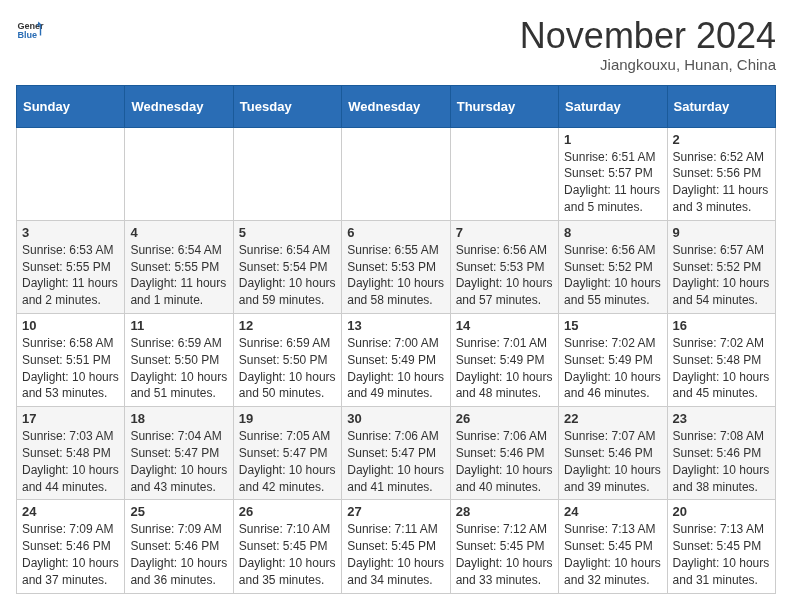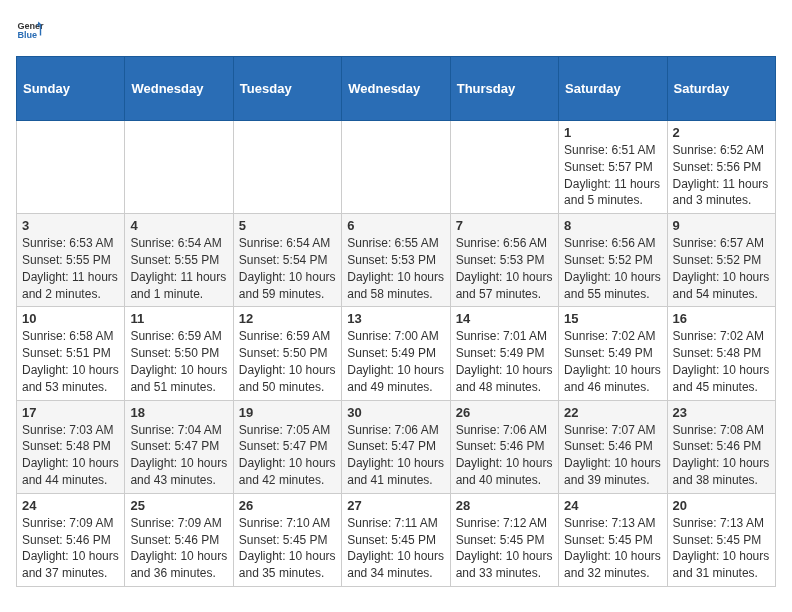--- a/index.html
+++ b/index.html
@@ -39,21 +39,21 @@
       color: #555;
     }
     .calendar {
       width: 100%;
       border-collapse: collapse;
       border: 1px solid #ccc;
     }
     .calendar th {
       background-color: #2a6db5;
       color: #fff;
-      padding: 24px 6px;
+      padding: 13px 6px;
       font-size: 13px;
       font-weight: bold;
       text-align: left;
       border: 1px solid #1a5a9a;
     }
     .calendar td {
       border: 1px solid #ccc;
       vertical-align: top;
       padding: 4px 5px;
       font-size: 10.5px;
@@ -84,20 +84,24 @@
 <body>
 
 <div class="header">
   <div class="logo">
     <svg class="logo-icon" viewBox="0 0 40 40">
       <text x="2" y="18" font-size="13" font-weight="bold" fill="#333">General</text>
       <text x="2" y="32" font-size="13" font-weight="bold" fill="#2a6db5">Blue</text>
       <polygon points="32,8 40,16 36,12 36,28 34,28 34,12 30,16" fill="#2a6db5"></polygon>
     </svg>
   </div>
+  <div class="title-block">
+    <div class="month-title">November 2024</div>
+    <div class="location">Jiangkouxu, Hunan, China</div>
+  </div>
 </div>
 
 <table class="calendar">
   <thead>
     <tr>
     <th>Sunday</th>
         <th>Wednesday</th>
         <th>Tuesday</th>
         <th>Wednesday</th>
         <th>Thursday</th>

